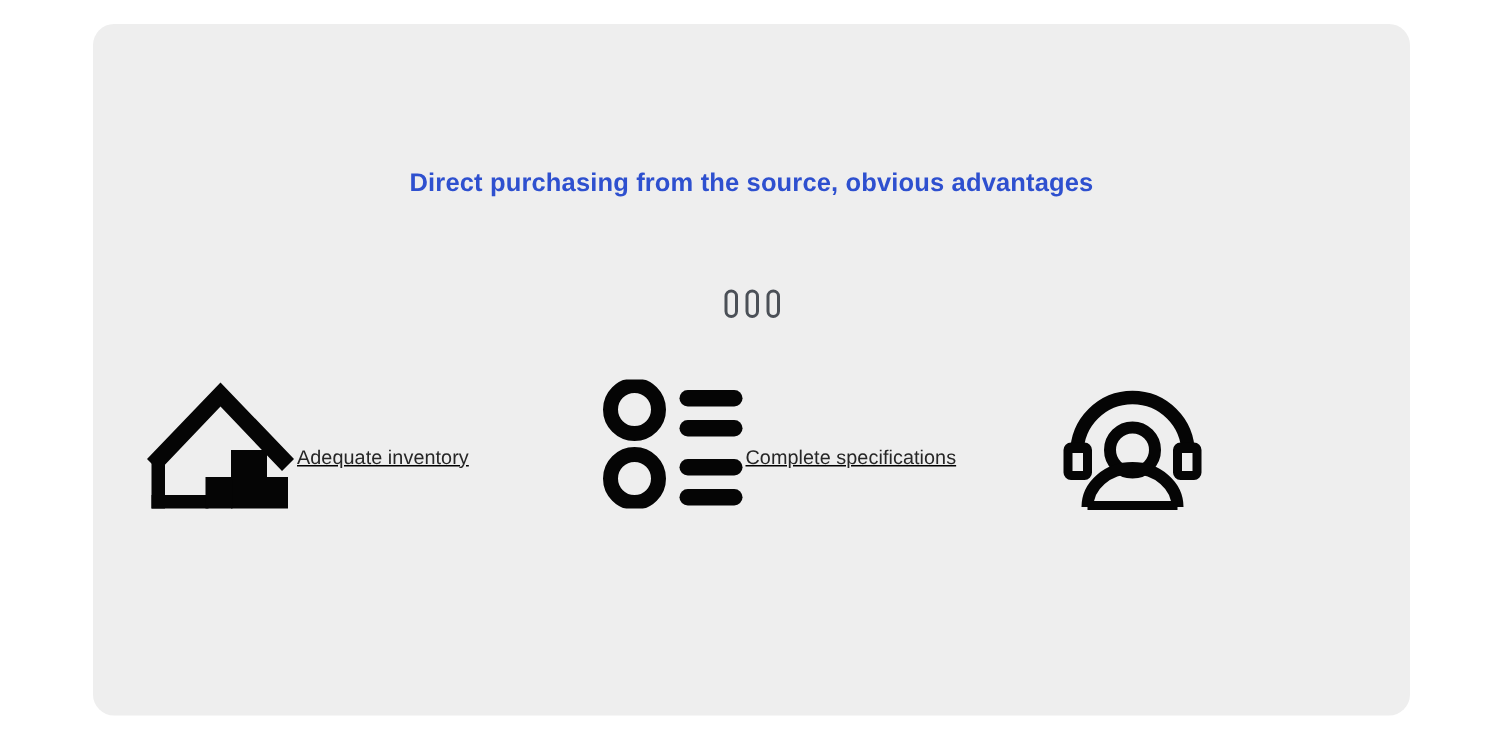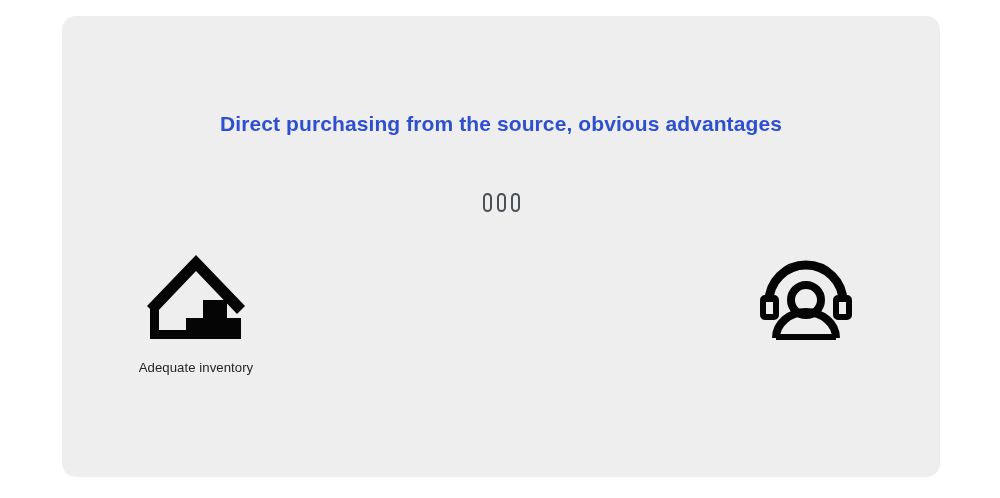--- a/index.html
+++ b/index.html
@@ -34,21 +34,21 @@
     box-sizing: border-box;
   }
 
   
   .headline {
     position: absolute;
     left: 0;
     top: 96px;
     width: 878px;
     text-align: center;
-    font-size: 21px;
+    font-size: 17px;
     font-weight: 700;
     letter-spacing: 0.1px;
     color: #2e50cf;
     white-space: nowrap;
   }
 
   
   .divider {
     position: absolute;
     left: 0;
@@ -76,22 +76,22 @@
     width: 878px;
     display: flex;
     align-items: flex-start;
     justify-content: space-between;
     padding: 0 34px;
     box-sizing: border-box;
   }
   .feature {
     width: 200px;
     display: flex;
-    flex-direction: column;
     align-items: center;
+    text-decoration: underline;
   }
   .feature .icon-box {
     height: 96px;
     display: flex;
     align-items: center;
     justify-content: center;
   }
   .feature .caption {
     margin-top: 16px;
     font-size: 13.2px;
@@ -132,20 +132,37 @@
             <rect x="58" y="50" width="24" height="39" fill="#050505"></rect>
 
             <rect x="41" y="68" width="18" height="21" fill="#050505"></rect>
 
             <rect x="82" y="68" width="14" height="21" fill="#050505"></rect>
           </svg>
         </div>
         <div class="caption">Adequate inventory</div>
       </div>
 
+      <div class="feature">
+        <div class="icon-box">
+          <svg width="96" height="86" viewBox="0 0 96 86" aria-hidden="true">
+
+            <circle cx="22" cy="20" r="16" fill="none" stroke="#050505" stroke-width="10"></circle>
+
+            <circle cx="22" cy="66" r="16" fill="none" stroke="#050505" stroke-width="10"></circle>
+
+            <rect x="52" y="7" width="42" height="11" rx="5.5" fill="#050505"></rect>
+            <rect x="52" y="27" width="42" height="11" rx="5.5" fill="#050505"></rect>
+
+            <rect x="52" y="53" width="42" height="11" rx="5.5" fill="#050505"></rect>
+            <rect x="52" y="73" width="42" height="11" rx="5.5" fill="#050505"></rect>
+          </svg>
+        </div>
+        <div class="caption">Complete specifications</div>
+      </div>
 
 
       <div class="feature">
         <div class="icon-box">
           <svg width="98" height="88" viewBox="0 0 98 88" aria-hidden="true">
 
             <path d="M12 50 A37 37 0 0 1 86 50" fill="none" stroke="#050505" stroke-width="9" stroke-linecap="butt"></path>
 
             <rect x="6" y="46" width="13" height="19" rx="2" fill="none" stroke="#050505" stroke-width="6"></rect>
 

